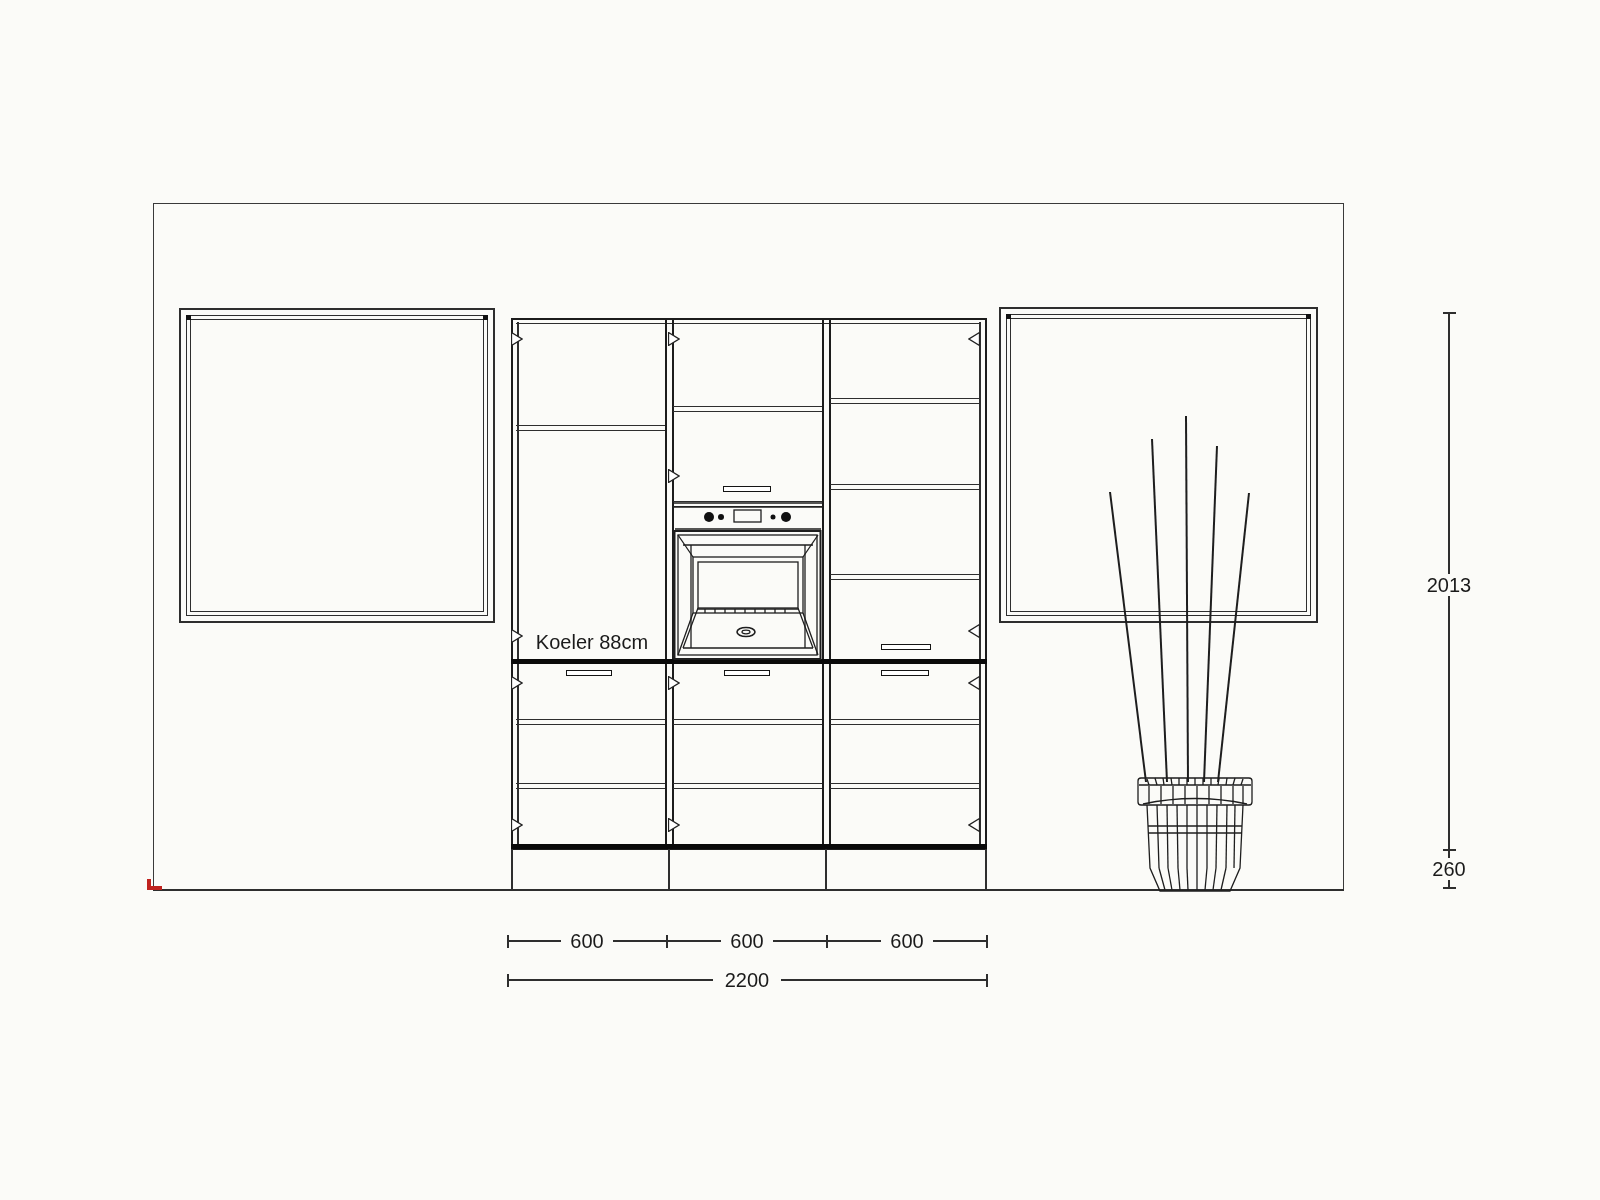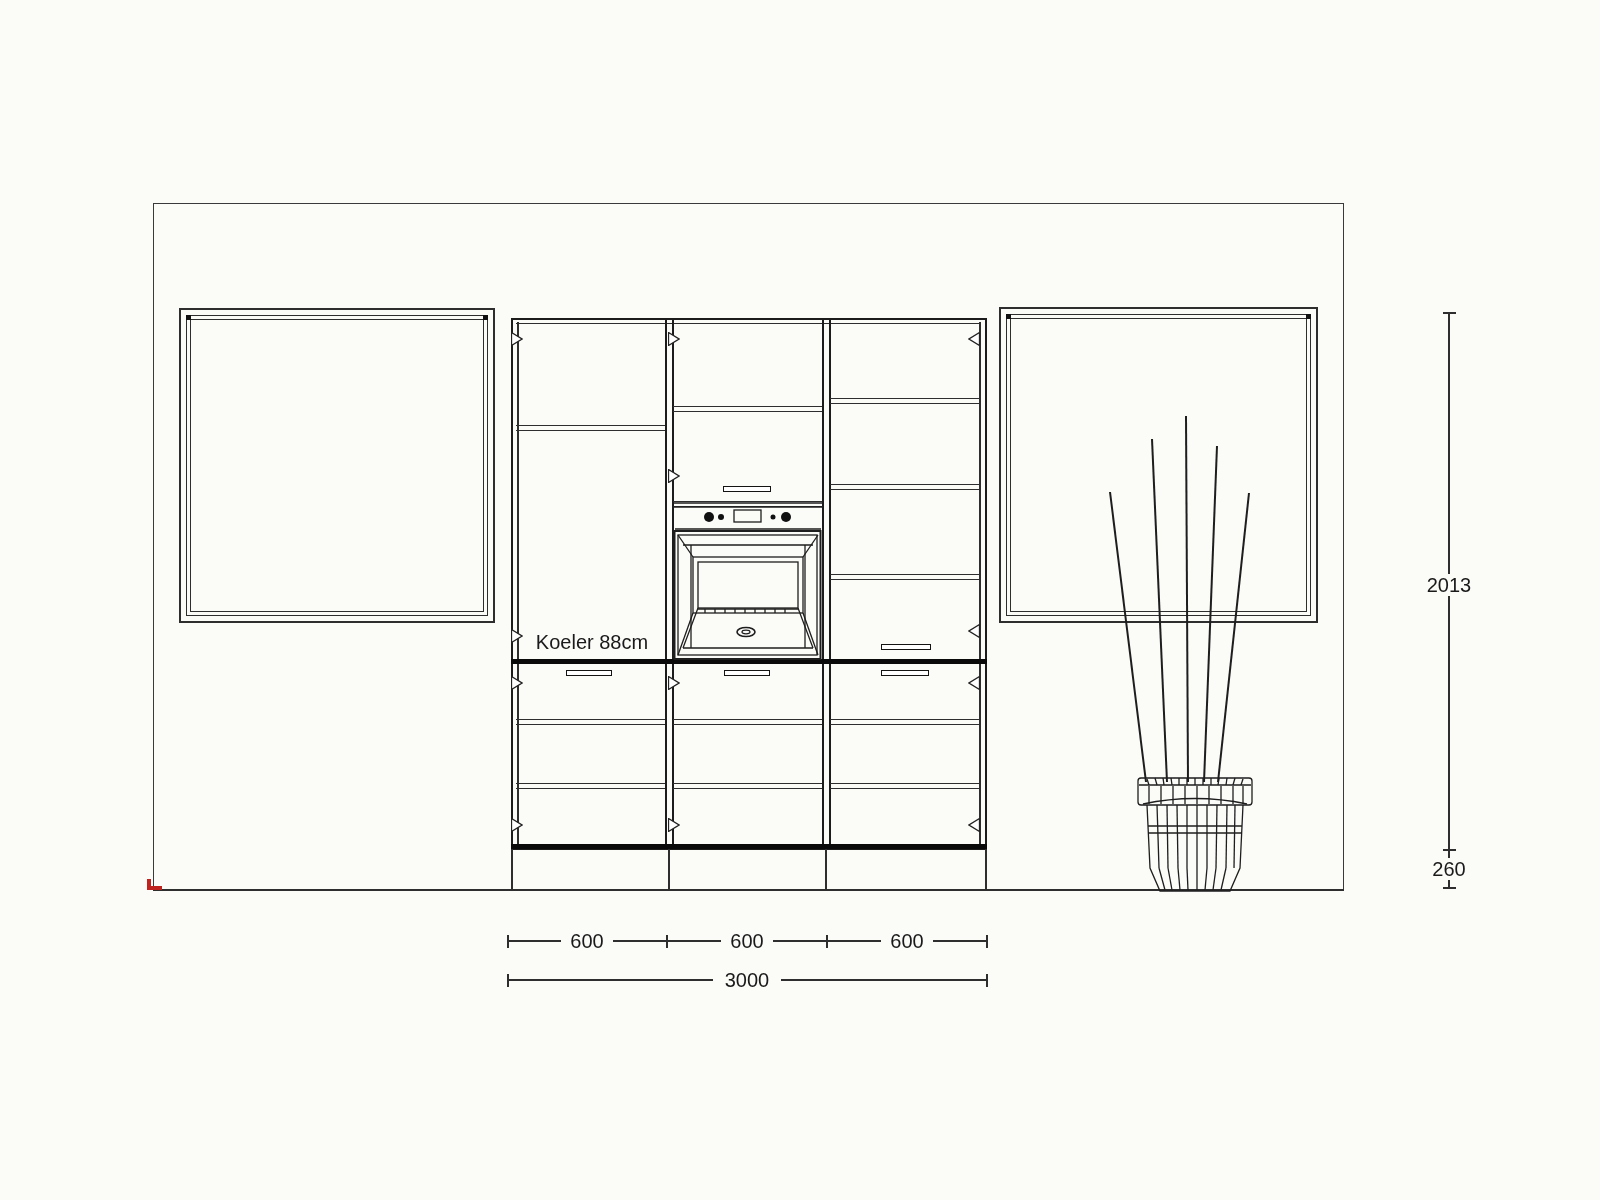--- a/index.html
+++ b/index.html
@@ -284,21 +284,21 @@
     <div class="tickv" style="left:986px;top:935px;"></div>
     <div class="dim-label" style="left:561px;top:930px;width:52px;">600</div>
     <div class="dim-label" style="left:721px;top:930px;width:52px;">600</div>
     <div class="dim-label" style="left:881px;top:930px;width:52px;">600</div>
   </div>
 
   <div class="abs">
     <div class="ln" style="left:508px;top:979px;width:479px;height:1.6px;"></div>
     <div class="tickv" style="left:507px;top:974px;"></div>
     <div class="tickv" style="left:986px;top:974px;"></div>
-    <div class="dim-label" style="left:713px;top:969px;width:68px;">3000</div>
+    <div class="dim-label" style="left:713px;top:969px;width:68px;">2200</div>
   </div>
 
   <div class="abs">
     <div class="ln" style="left:1448px;top:313px;width:1.6px;height:575px;"></div>
     <div class="tickh" style="left:1443px;top:312px;"></div>
     <div class="tickh" style="left:1443px;top:849px;"></div>
     <div class="tickh" style="left:1443px;top:887px;"></div>
     <div class="dim-label" style="left:1418px;top:574px;width:62px;">2013</div>
     <div class="dim-label" style="left:1425px;top:858px;width:48px;">260</div>
   </div>

